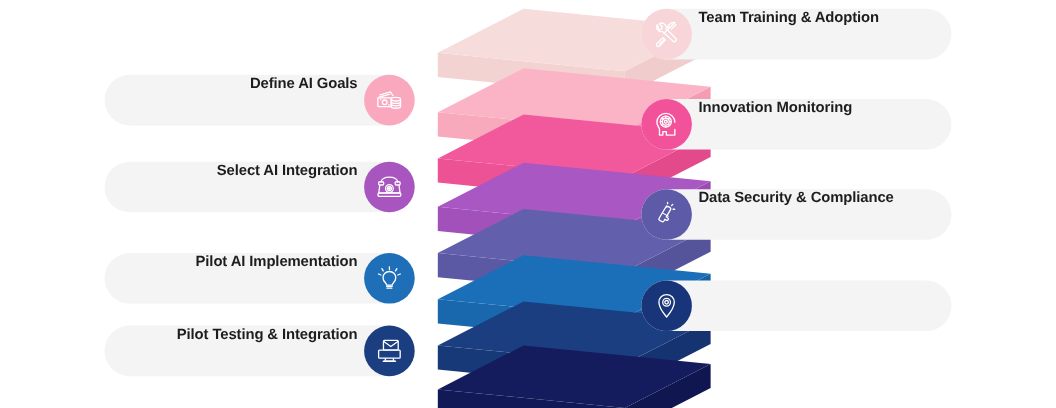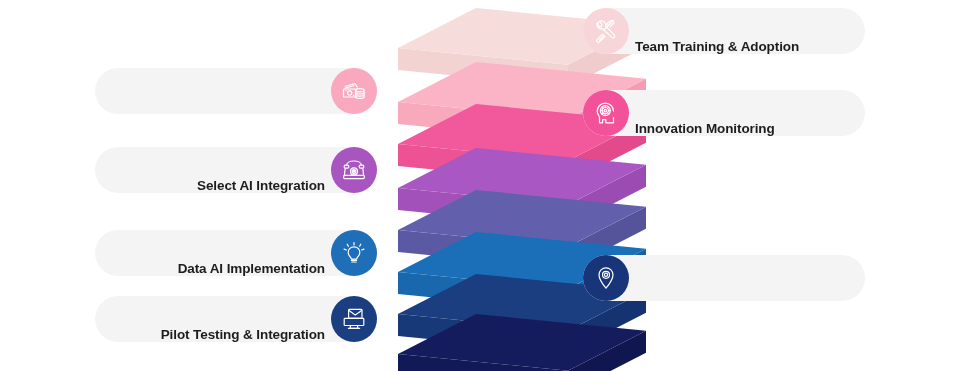--- a/index.html
+++ b/index.html
@@ -15,21 +15,21 @@
     background: #ffffff;
   }
 
   
   .pill {
     position: absolute;
     height: 46px;
     background: #f4f4f5;
     border-radius: 23px;
     display: flex;
-    align-items: flex-end;
+    align-items: flex-start;
   }
   .pill-left  { left: 95px;  width: 282px; justify-content: flex-end; padding-right: 52px; }
   .pill-right { left: 583px; width: 282px; justify-content: flex-start; padding-left: 52px; }
 
   .pill-label {
     font-size: 13.5px;
     font-weight: bold;
     color: #1d1d1f;
     letter-spacing: -0.1px;
     white-space: nowrap;
@@ -98,20 +98,21 @@
         </g>
         <g>
           <polygon points="398,354 568,370.8 568,392.8 398,376" fill="#121957"></polygon>
           <polygon points="568,370.8 646,330.8 646,352.8 568,392.8" fill="#101650"></polygon>
           <polygon points="398,354 476,314 646,330.8 568,370.8" fill="#151c5e"></polygon>
         </g>
       </g>
   </svg>
 
   <div class="pill pill-left" style="top:68px">
+    <span class="pill-label">Define AI Goals</span>
     <span class="icon-badge" style="background:#f9a8be">
       <svg width="26" height="26" viewBox="0 0 26 26" fill="none" stroke="#ffffff" stroke-width="1.2">
         <path d="M4 8.5 L14 5.5 L16.5 9.5" stroke-linejoin="round"></path>
         <path d="M3 10.5 L13.5 7.5"></path>
         <rect x="2.5" y="11" width="12.5" height="8" rx="0.6"></rect>
         <circle cx="8.7" cy="15" r="2.1"></circle>
         <path d="M4.3 12.6 h1.3 M11.9 17.4 h1.3"></path>
         <ellipse cx="18.8" cy="12.2" rx="4.3" ry="1.6"></ellipse>
         <path d="M14.5 12.2 v6.6 c0 .9 1.9 1.6 4.3 1.6 s4.3-.7 4.3-1.6 v-6.6"></path>
         <path d="M14.5 14.4 c0 .9 1.9 1.6 4.3 1.6 s4.3-.7 4.3-1.6"></path>
@@ -130,21 +131,21 @@
         <path d="M4.2 11.4 L3.4 18.5 h19.2 L21.8 11.4" stroke-linejoin="round"></path>
         <rect x="2.6" y="18.3" width="20.8" height="3.3" rx="1.3"></rect>
         <circle cx="13" cy="14.4" r="3.5"></circle>
         <circle cx="13" cy="14.4" r="1.9"></circle>
         <circle cx="13" cy="14.4" r="0.7" fill="#ffffff"></circle>
       </svg>
     </span>
   </div>
 
   <div class="pill pill-left" style="top:230px">
-    <span class="pill-label">Data AI Implementation</span>
+    <span class="pill-label">Pilot AI Implementation</span>
     <span class="icon-badge" style="background:#1e6fb8">
       <svg width="26" height="26" viewBox="0 0 26 26" fill="none" stroke="#ffffff" stroke-width="1.2">
         <path d="M13 6.8 c-3.3 0-5.8 2.5-5.8 5.6 0 2.2 1.2 3.6 2.2 4.7 .7 .8 1 1.3 1 2.1 h5.2 c0-.8 .3-1.3 1-2.1 1-1.1 2.2-2.5 2.2-4.7 0-3.1-2.5-5.6-5.8-5.6z" stroke-linejoin="round"></path>
         <path d="M10.4 20.3 h5.2 M10.8 22 h4.4" stroke-linecap="round"></path>
         <path d="M13 2.6 v2.4 M6.2 4.2 L7.4 6.2 M19.8 4.2 L18.6 6.2 M3.1 9.1 L5.3 10 M22.9 9.1 L20.7 10" stroke-linecap="round"></path>
       </svg>
     </span>
   </div>
 
   <div class="pill pill-left" style="top:296px">
@@ -179,20 +180,30 @@
         <path d="M20.5 11.2 c0-4.5-3.7-8.1-8.2-8.1 -4.5 0-8.1 3.6-8.1 8.1 0 1.9 .7 3.2 1.5 4.3 .6 .8 .8 1.2 .8 2.1 v5.2 h3.1 v-3.1 h3.2 v3.1 h7.7 v-5.2" stroke-linejoin="round" stroke-linecap="round"></path>
         <circle cx="12.3" cy="10.6" r="5"></circle>
         <circle cx="12.3" cy="10.6" r="3.1"></circle>
         <circle cx="12.3" cy="10.6" r="1.3"></circle>
         <path d="M12.3 5.6 v1.5 M12.3 14.1 v1.5 M7.3 10.6 h1.5 M15.8 10.6 h1.5 M8.8 7.1 l1.1 1.1 M14.7 13 l1.1 1.1 M15.8 7.1 l-1.1 1.1 M9.9 13 l-1.1 1.1" stroke-linecap="round" stroke-width="1"></path>
       </svg>
     </span>
     <span class="pill-label">Innovation Monitoring</span>
   </div>
 
+  <div class="pill pill-right" style="top:172px">
+    <span class="icon-badge" style="background:#5d5ba8">
+      <svg width="26" height="26" viewBox="0 0 26 26" fill="none" stroke="#ffffff" stroke-width="1.2">
+        <path d="M12.9 5.3 L6.2 16.4 a1.4 1.4 0 0 0 .5 1.9 l1.9 1.1 a1.4 1.4 0 0 0 1.9-.5 l.9-1.6 1.3 .8 a1.2 1.2 0 0 0 1.7-.4 1.2 1.2 0 0 0-.4-1.7 l-1.3-.8 3.9-6.6 a1.4 1.4 0 0 0-.5-1.9 l-1.4-.8 a1.4 1.4 0 0 0-1.8 .4z" stroke-linejoin="round"></path>
+        <path d="M9.3 11.5 l5.2 3.1" stroke-linecap="round" stroke-width="1"></path>
+        <path d="M13.9 3.2 v-1.2 M17.6 4.8 l1-1 M18.9 8.2 h1.4" stroke-linecap="round"></path>
+      </svg>
+    </span>
+    <span class="pill-label">Data Security &amp; Compliance</span>
+  </div>
 
   <div class="pill pill-right" style="top:255px">
     <span class="icon-badge" style="background:#18357a">
       <svg width="26" height="26" viewBox="0 0 26 26" fill="none" stroke="#ffffff" stroke-width="1.2">
         <path d="M13 2.8 c-3.9 0-7 3.1-7 7 0 5.2 7 13.4 7 13.4 s7-8.2 7-13.4 c0-3.9-3.1-7-7-7z" stroke-linejoin="round"></path>
         <circle cx="13" cy="9.8" r="3.5"></circle>
         <circle cx="13" cy="9.8" r="1.6"></circle>
       </svg>
     </span>
   </div>

